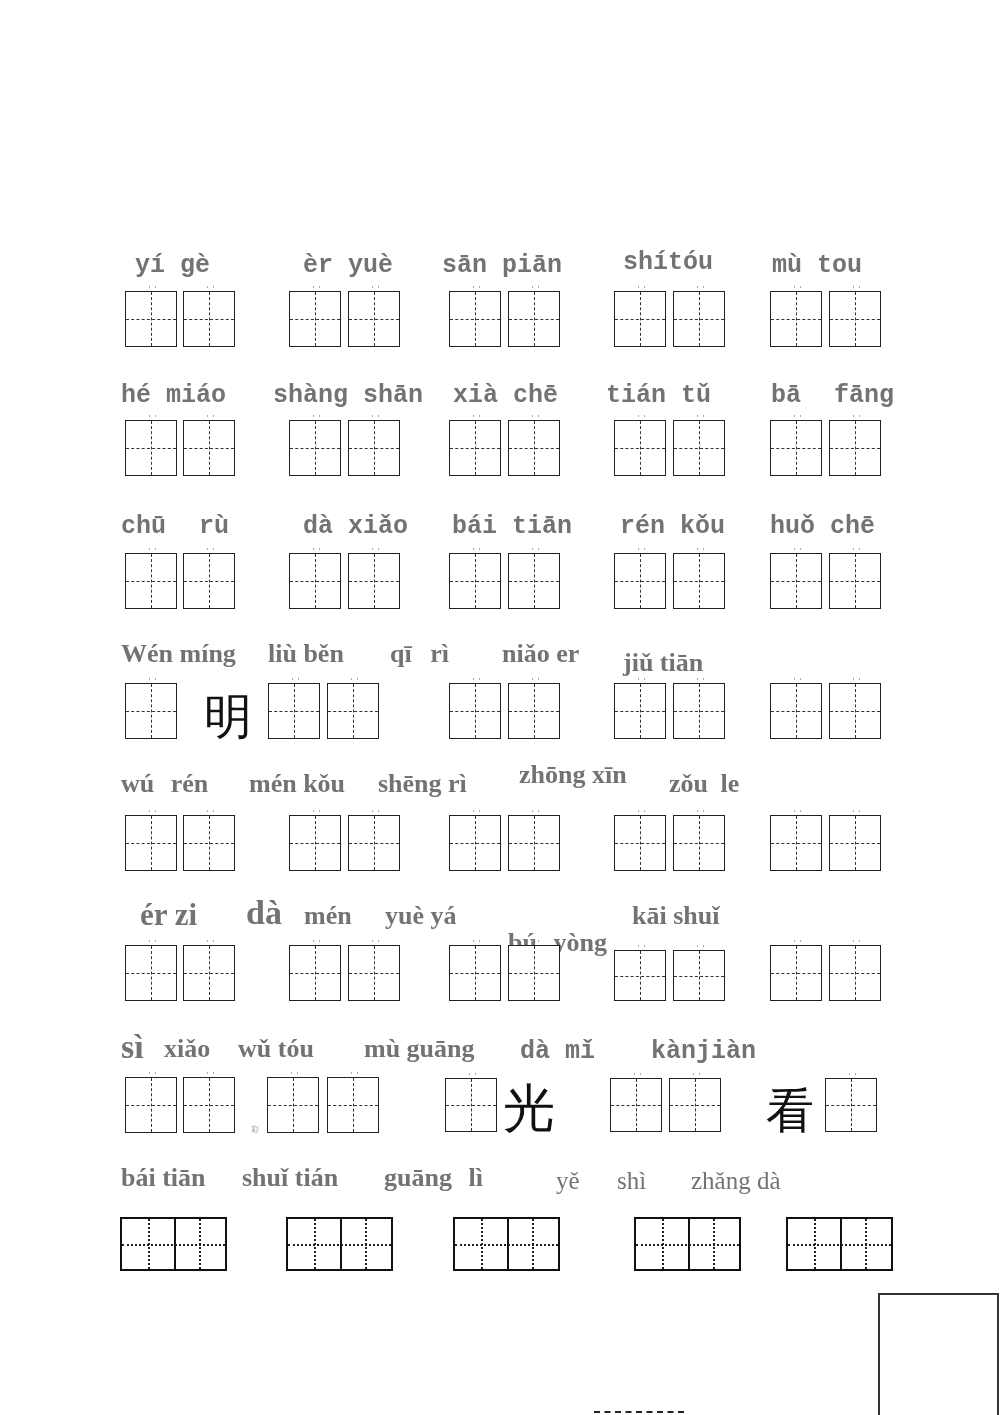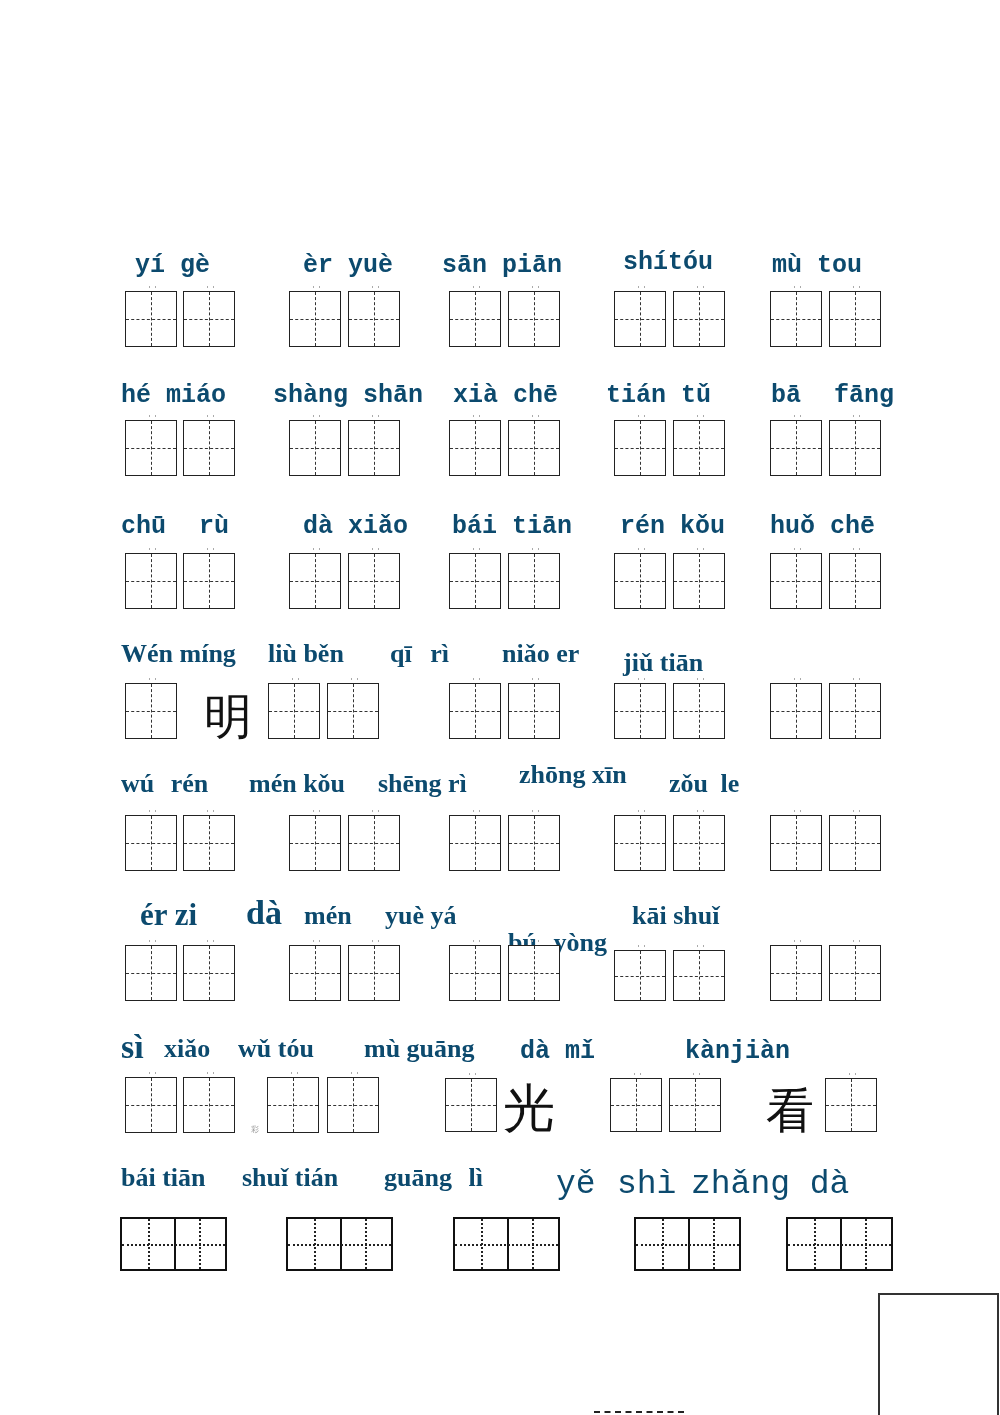--- a/index.html
+++ b/index.html
@@ -11,23 +11,23 @@
   .abs { position:absolute; white-space:pre; line-height:1; }
   .title {
     left:322px; top:138px; width:368px; text-align:center;
     font-size:36px; font-weight:bold; letter-spacing:0px;
     font-family:"DejaVu Sans", "Liberation Sans", sans-serif;
   }
   .instr {
     left:120px; top:199px; font-size:23px; font-weight:bold;
     font-family:"DejaVu Sans", "Liberation Sans", sans-serif;
   }
-  .py { position:absolute; white-space:pre; line-height:1; color:#0c4a6e; }
+  .py { position:absolute; white-space:pre; line-height:1; color:#737373; }
   .mono { font-family:"Liberation Mono", "DejaVu Sans Mono", monospace; font-size:25px; font-weight:bold; }
-  .mono-light { font-family:Liberation Mono, monospace; font-size:33px; font-weight:normal; }
+  .mono-light { font-family:Liberation Serif, serif; font-size:25px; font-weight:normal; }
   .serif { font-family:"Liberation Serif", "DejaVu Serif", serif; font-size:26px; font-weight:bold; }
   .serif-lg { font-family:"Liberation Serif", "DejaVu Serif", serif; font-size:31px; font-weight:bold; }
   .serif-xl { font-family:"Liberation Serif", "DejaVu Serif", serif; font-size:34px; font-weight:bold; }
 
   .pair { position:absolute; display:flex; gap:6px; }
   .tzg {
     position:relative; width:52px; height:56px; box-sizing:border-box;
     border:1.5px solid #222; background:#fff;
   }
   .tzg::before {
@@ -365,21 +365,21 @@
         </div>
     </div>
   </div>
 
   <div>
     <div class="py serif-xl" style="left:121px;top:1030px">sì</div>
     <div class="py serif" style="left:164px;top:1036px">xiǎo</div>
     <div class="py serif" style="left:238px;top:1036px">wǔ tóu</div>
     <div class="py serif" style="left:364px;top:1036px">mù guāng</div>
     <div class="py mono" style="left:520px;top:1039px">dà mǐ</div>
-    <div class="py mono" style="left:685px;top:1039px">kànjiàn</div>
+    <div class="py mono" style="left:651px;top:1039px">kànjiàn</div>
 
     <div class="pair" style="left:125px;top:1077px">
       <div class="tzg">
           <span class="dots"></span>
         </div>
       <div class="tzg">
           <span class="dots"></span>
         </div>
     </div>
     <div class="wm" style="left:251px;top:1126px">彩</div>

